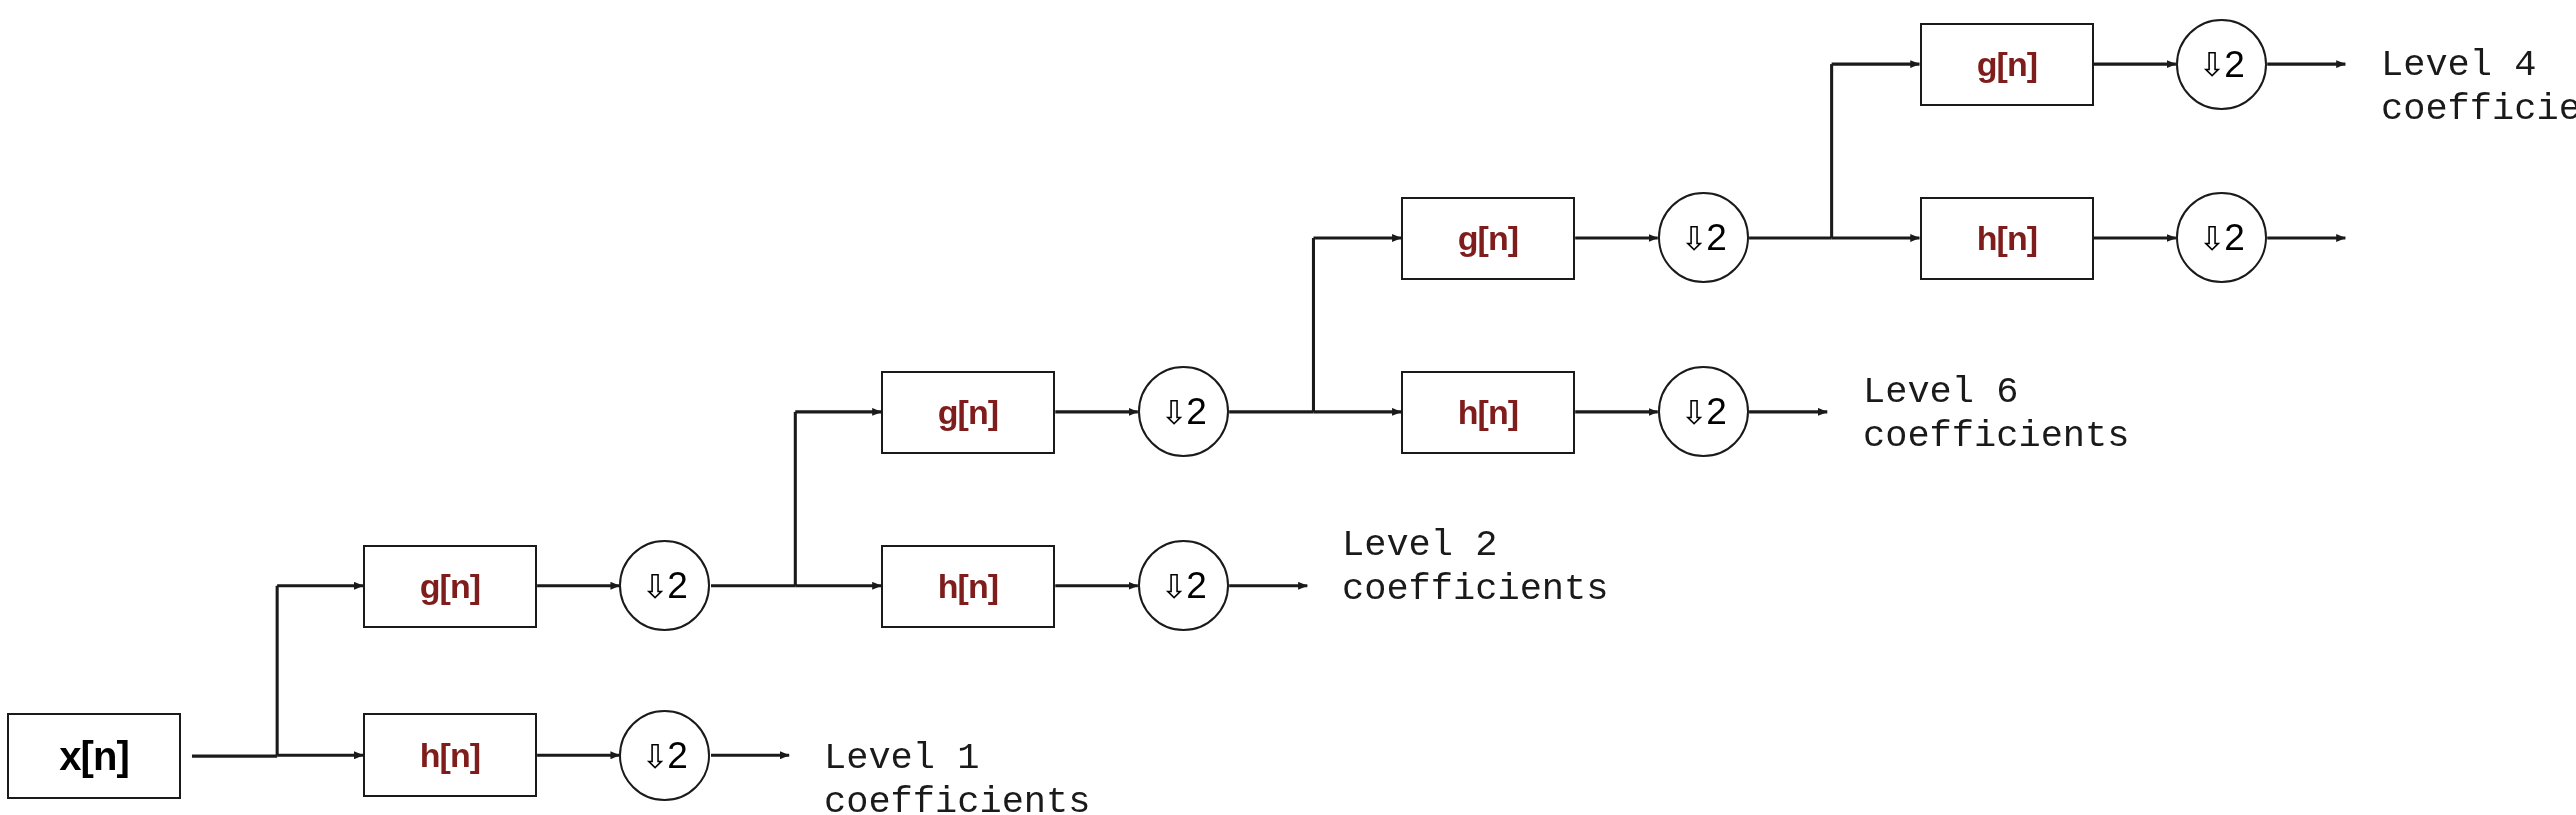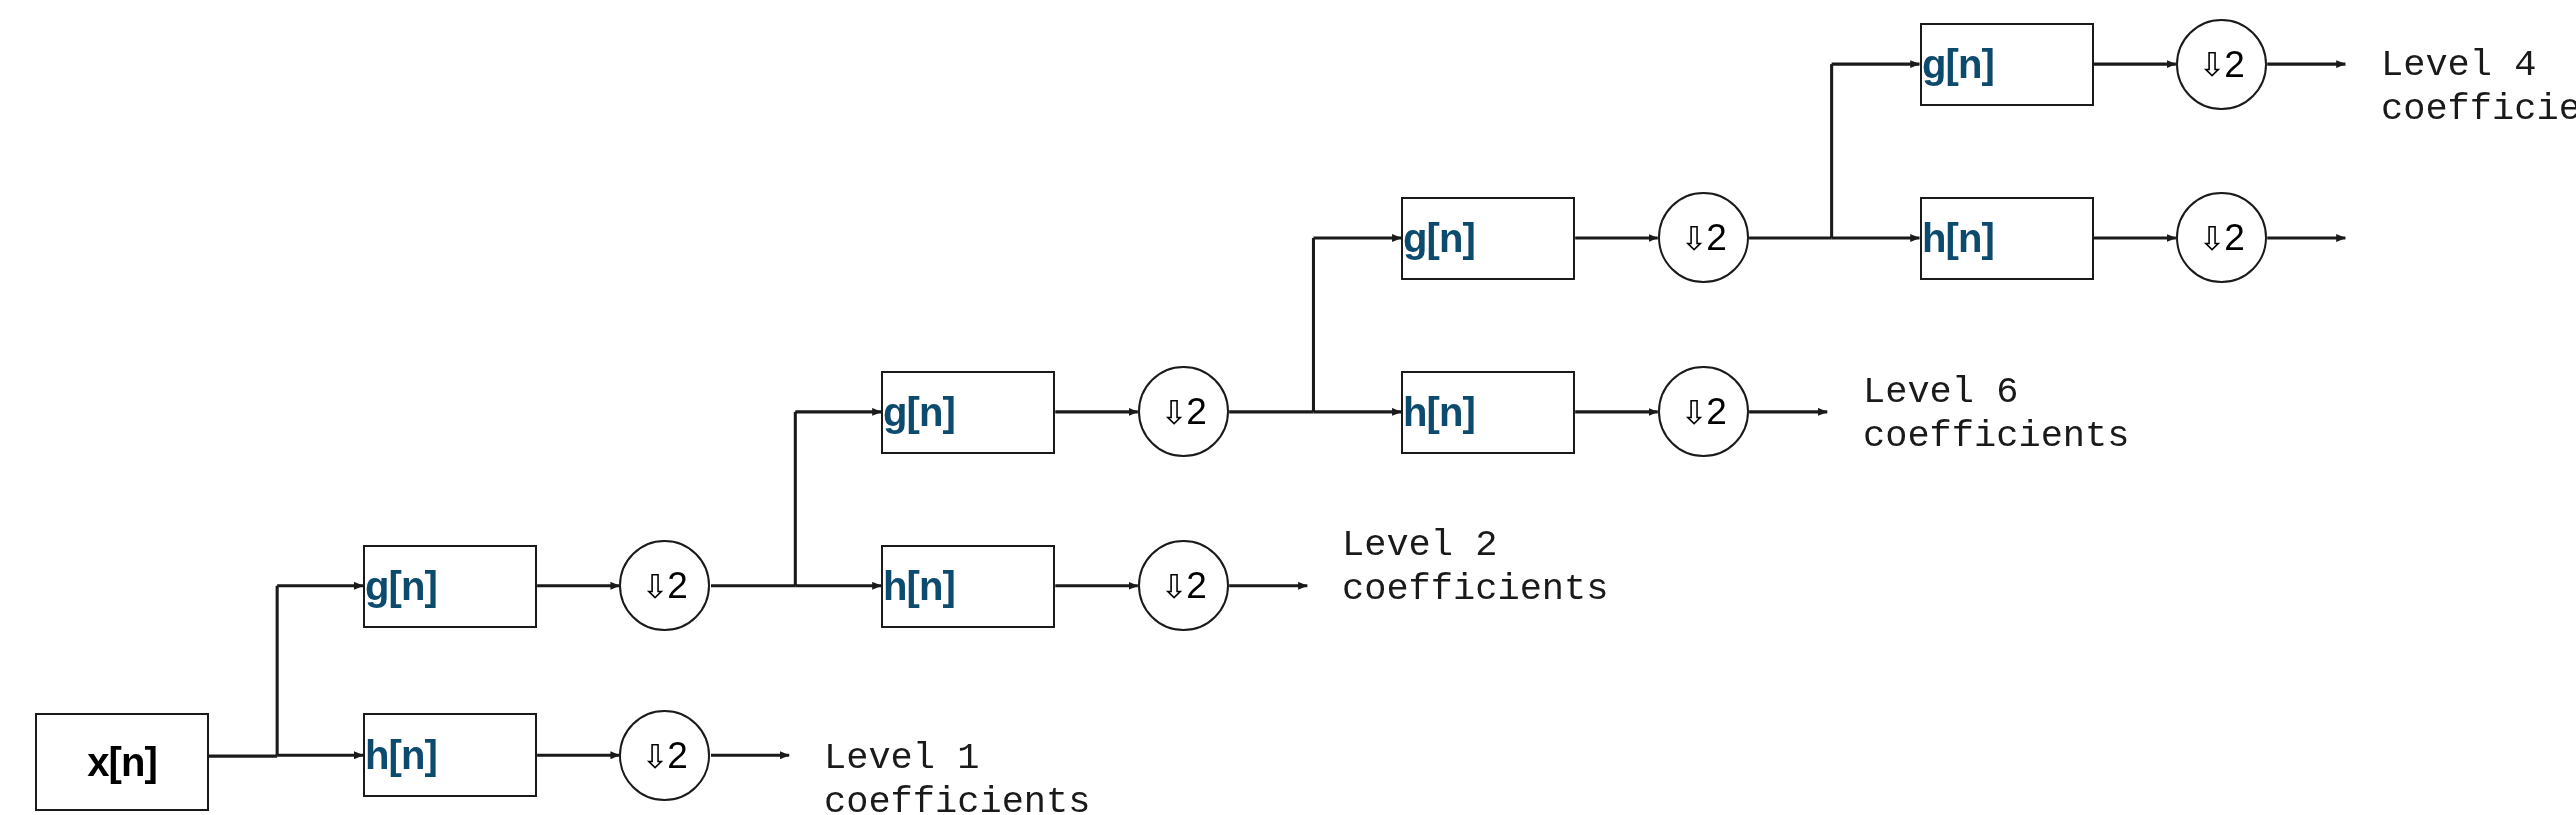--- a/index.html
+++ b/index.html
@@ -9,26 +9,26 @@
     color:#1a1a1a;
   }
   #diagram-root{position:relative;width:2576px;height:815px;background:#ffffff;}
   svg#wiring{position:absolute;inset:0;width:2576px;height:815px;}
 
   .filter-box{
     position:absolute;
     box-sizing:border-box;
     background:#ffffff;
     border:2.6px solid #1a1a1a;
-    display:flex;align-items:center;justify-content:flex-start;
+    display:flex;align-items:center;justify-content:center;
     font-weight:bold;
-    font-size:40px;
+    font-size:34px;
     letter-spacing:-0.9px;
     font-family:"Liberation Sans",sans-serif;
-    color:#0c4a6e;
+    color:#7f1d1d;
   }
   .source-box{
     position:absolute;
     box-sizing:border-box;
     background:#ffffff;
     border:2.6px solid #1a1a1a;
     display:flex;align-items:center;justify-content:center;
     font-weight:bold;
     font-size:40px;
     letter-spacing:-0.9px;
@@ -102,21 +102,21 @@
         <path d="M 2085 271 L 2085 73"></path>
         <path d="M 2085 73 L 2185 73" marker-end="url(#arrowhead)"></path>
         <path d="M 2085 271 L 2185 271" marker-end="url(#arrowhead)"></path>
         <path d="M 2383 73 L 2477 73" marker-end="url(#arrowhead)"></path>
         <path d="M 2383 271 L 2477 271" marker-end="url(#arrowhead)"></path>
         <path d="M 2581 271 L 2670 271" marker-end="url(#arrowhead)"></path>
         <path d="M 2581 73 L 2670 73" marker-end="url(#arrowhead)"></path>
       </g>
   </svg>
 
-  <div class="source-box" style="left: 35px; top: 713px; width: 174px; height: 98px;">
+  <div class="source-box" style="left: 7px; top: 713px; width: 174px; height: 86px;">
     <span>x[n]</span>
   </div>
 
   <div class="filter-box" style="left: 363px; top: 545px; width: 174px; height: 83px;">
     <span>g[n]</span>
   </div>
   <div class="down-node" style="left: 619px; top: 540px; width: 91px; height: 91px;">
     <span class="dn-arrow">⇩</span>
       <span class="dn-factor">2</span>
   </div>

